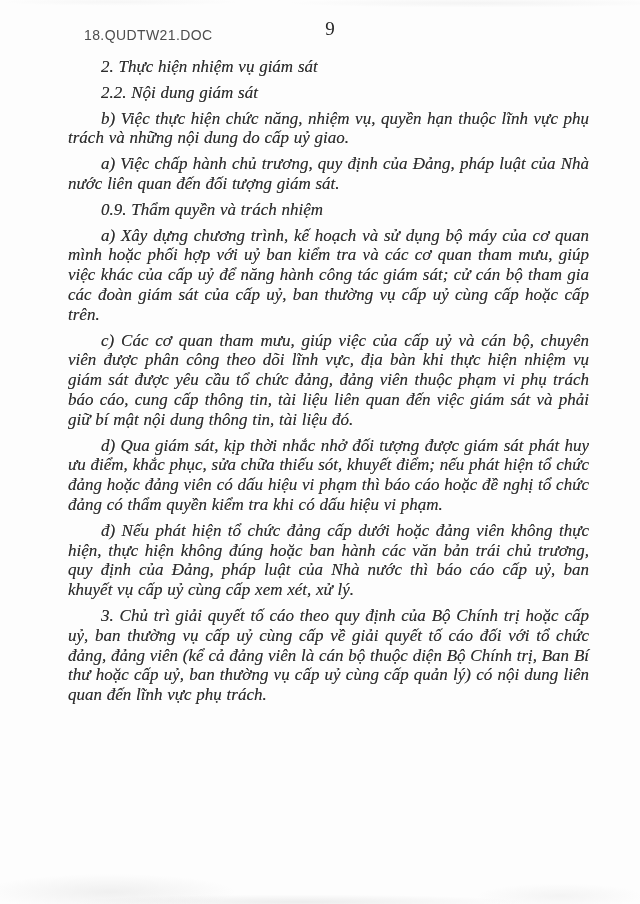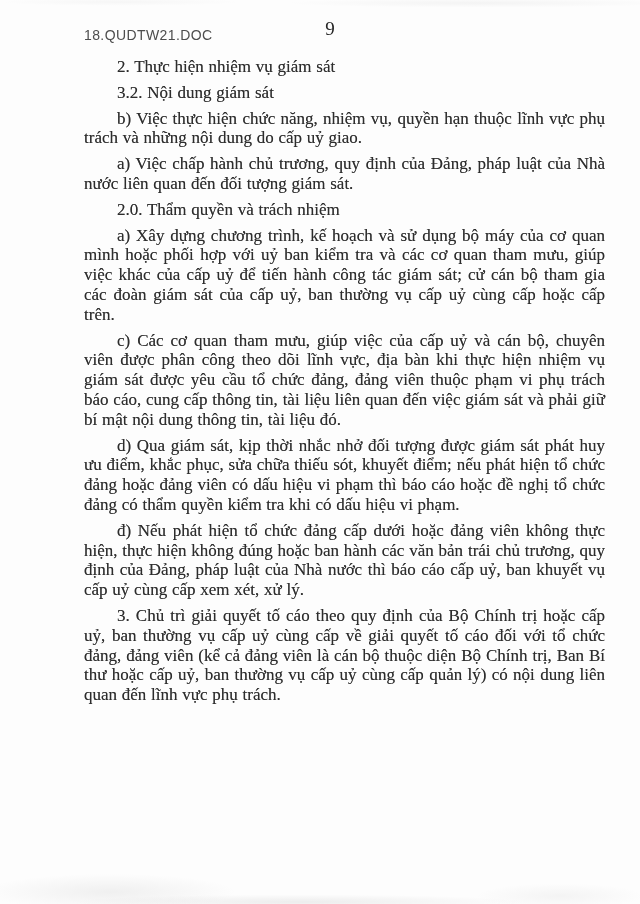--- a/index.html
+++ b/index.html
@@ -54,22 +54,23 @@
     top: 18px;
     left: 0;
     width: 660px;
     text-align: center;
     font-size: 19px;
     color: #262626;
   }
   .doc-body {
     position: absolute;
     top: 57px;
-    left: 84px;
+    left: 68px;
     width: 521px;
+    font-style: italic;
   }
   .para {
     margin: 0 0 6px 0;
     font-size: 17px;
     line-height: 19.8px;
     text-align: justify;
     text-indent: 33px;
     color: #2d2d2d;
     text-shadow: 0 0 0.5px rgba(45,45,45,0.55);
     word-spacing: 0.5px;
@@ -81,25 +82,25 @@
 <div class="page">
 
   <div class="scan-smudge-top"></div>
 
   <div class="file-label">18.QUDTW21.DOC</div>
 
   <div class="page-number">9</div>
 
   <div class="doc-body">
     <p class="para">2. Thực hiện nhiệm vụ giám sát</p>
-    <p class="para">3.2. Nội dung giám sát</p>
+    <p class="para">2.2. Nội dung giám sát</p>
     <p class="para">b) Việc thực hiện chức năng, nhiệm vụ, quyền hạn thuộc lĩnh vực phụ trách và những nội dung do cấp uỷ giao.</p>
     <p class="para">a) Việc chấp hành chủ trương, quy định của Đảng, pháp luật của Nhà nước liên quan đến đối tượng giám sát.</p>
-    <p class="para">2.0. Thẩm quyền và trách nhiệm</p>
-    <p class="para">a) Xây dựng chương trình, kế hoạch và sử dụng bộ máy của cơ quan mình hoặc phối hợp với uỷ ban kiểm tra và các cơ quan tham mưu, giúp việc khác của cấp uỷ để tiến hành công tác giám sát; cử cán bộ tham gia các đoàn giám sát của cấp uỷ, ban thường vụ cấp uỷ cùng cấp hoặc cấp trên.</p>
+    <p class="para">0.9. Thẩm quyền và trách nhiệm</p>
+    <p class="para">a) Xây dựng chương trình, kế hoạch và sử dụng bộ máy của cơ quan mình hoặc phối hợp với uỷ ban kiểm tra và các cơ quan tham mưu, giúp việc khác của cấp uỷ để năng hành công tác giám sát; cử cán bộ tham gia các đoàn giám sát của cấp uỷ, ban thường vụ cấp uỷ cùng cấp hoặc cấp trên.</p>
     <p class="para">c) Các cơ quan tham mưu, giúp việc của cấp uỷ và cán bộ, chuyên viên được phân công theo dõi lĩnh vực, địa bàn khi thực hiện nhiệm vụ giám sát được yêu cầu tổ chức đảng, đảng viên thuộc phạm vi phụ trách báo cáo, cung cấp thông tin, tài liệu liên quan đến việc giám sát và phải giữ bí mật nội dung thông tin, tài liệu đó.</p>
     <p class="para">d) Qua giám sát, kịp thời nhắc nhở đối tượng được giám sát phát huy ưu điểm, khắc phục, sửa chữa thiếu sót, khuyết điểm; nếu phát hiện tổ chức đảng hoặc đảng viên có dấu hiệu vi phạm thì báo cáo hoặc đề nghị tổ chức đảng có thẩm quyền kiểm tra khi có dấu hiệu vi phạm.</p>
     <p class="para">đ) Nếu phát hiện tổ chức đảng cấp dưới hoặc đảng viên không thực hiện, thực hiện không đúng hoặc ban hành các văn bản trái chủ trương, quy định của Đảng, pháp luật của Nhà nước thì báo cáo cấp uỷ, ban khuyết vụ cấp uỷ cùng cấp xem xét, xử lý.</p>
     <p class="para">3. Chủ trì giải quyết tố cáo theo quy định của Bộ Chính trị hoặc cấp uỷ, ban thường vụ cấp uỷ cùng cấp về giải quyết tố cáo đối với tổ chức đảng, đảng viên (kể cả đảng viên là cán bộ thuộc diện Bộ Chính trị, Ban Bí thư hoặc cấp uỷ, ban thường vụ cấp uỷ cùng cấp quản lý) có nội dung liên quan đến lĩnh vực phụ trách.</p>
   </div>
 
   <div class="scan-smudge-bottom"></div>
 
 </div>
 

